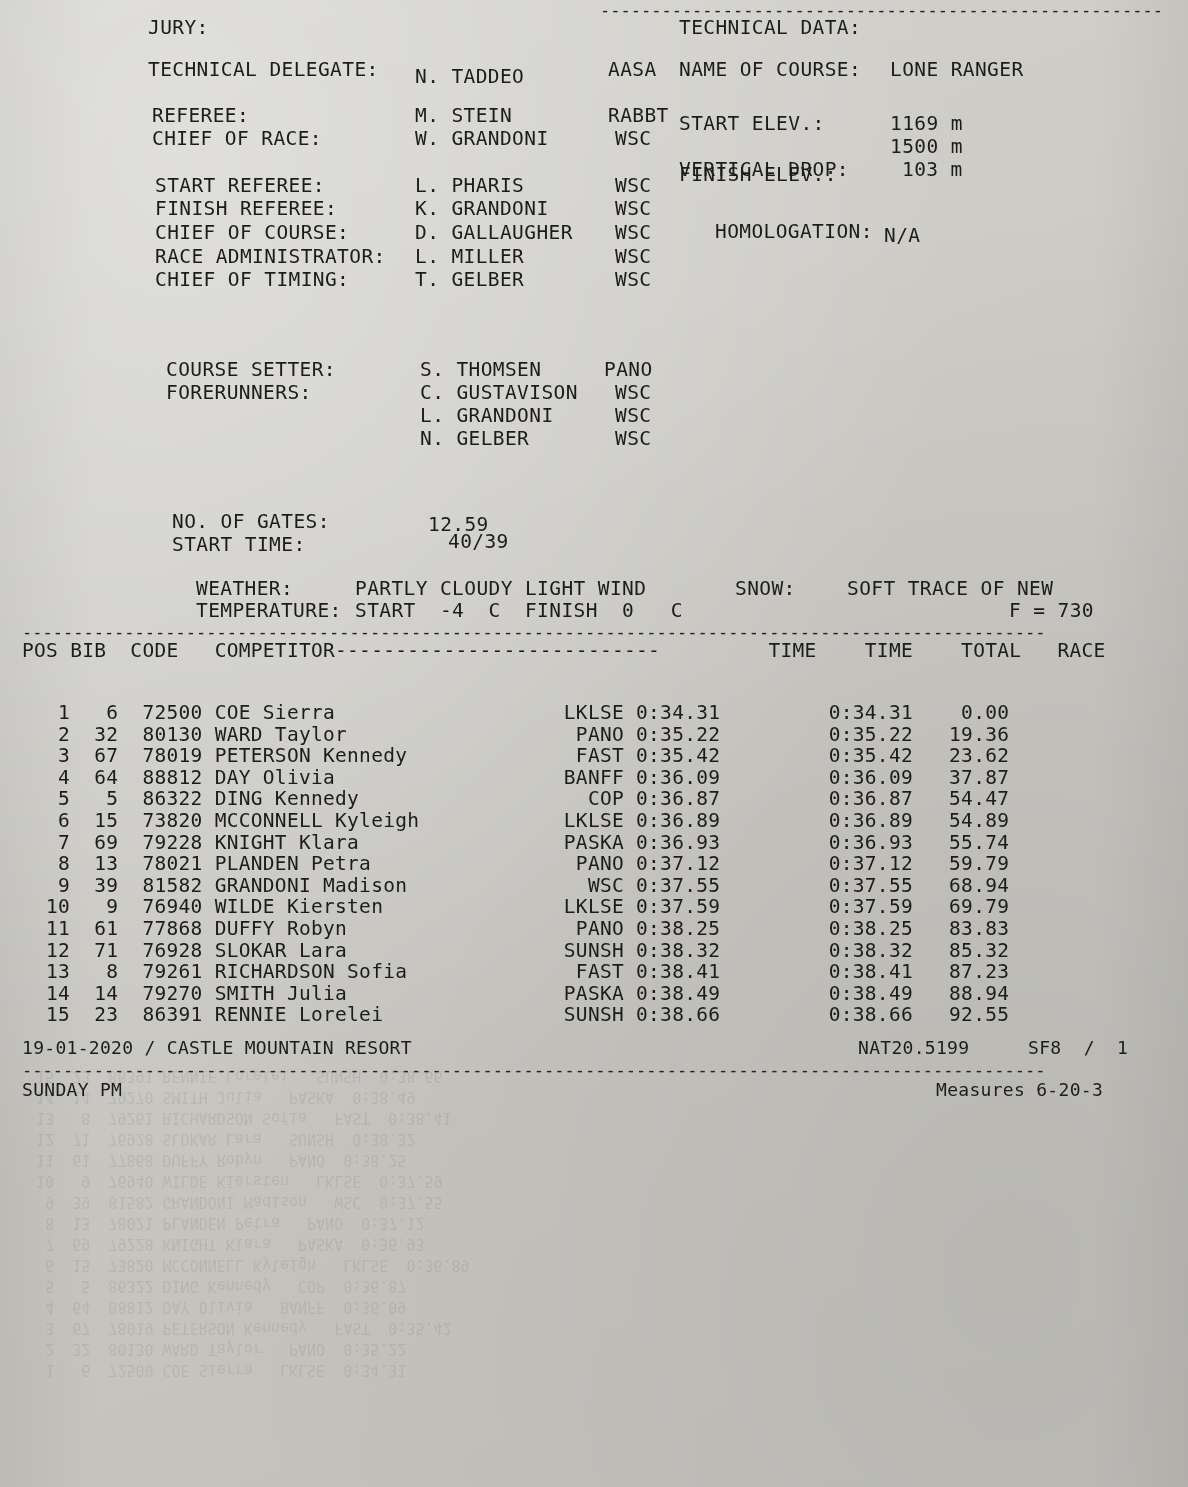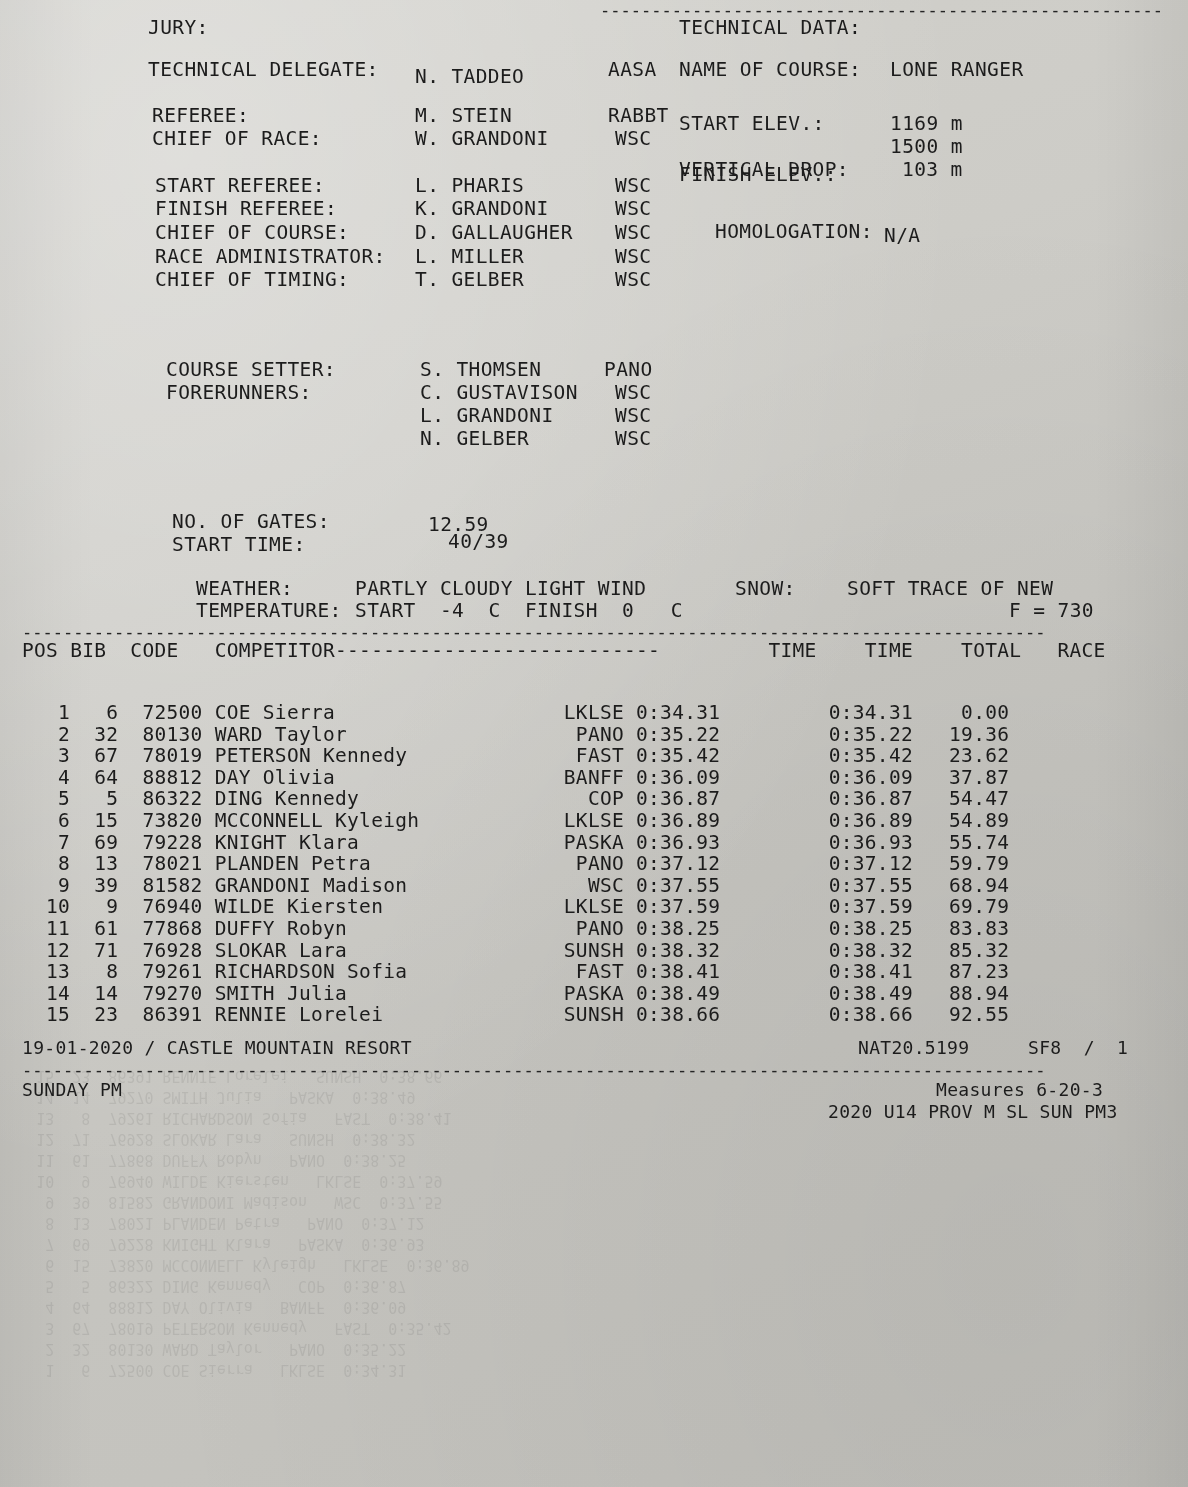--- a/index.html
+++ b/index.html
@@ -191,21 +191,20 @@
     </div>
 
   <div class="footer mono" style="left:22px; top:1036px;">19-01-2020 / CASTLE MOUNTAIN RESORT</div>
   <div class="footer mono" style="left:858px; top:1036px;">NAT20.5199</div>
   <div class="footer mono" style="left:1028px; top:1036px;">SF8  /  1</div>
 
   <div class="sep mono" style="left:22px; top:1062px; width:1148px;">----------------------------------------------------------------------------------------------------</div>
 
   <div class="footer mono" style="left:22px; top:1078px;">SUNDAY PM</div>
   <div class="footer mono" style="left:936px; top:1078px;">Measures 6-20-3</div>
-  <div class="footer mono" style="left:828px; top:1100px;">2020 U14 PROV M SL SUN PM3</div>
 
   <div class="bleed" id="bleed">     1   6  72500 COE Sierra   LKLSE  0:34.31
      2  32  80130 WARD Taylor   PANO  0:35.22
      3  67  78019 PETERSON Kennedy   FAST  0:35.42
      4  64  88812 DAY Olivia   BANFF  0:36.09
      5   5  86322 DING Kennedy   COP  0:36.87
      6  15  73820 MCCONNELL Kyleigh   LKLSE  0:36.89
      7  69  79228 KNIGHT Klara   PASKA  0:36.93
      8  13  78021 PLANDEN Petra   PANO  0:37.12
      9  39  81582 GRANDONI Madison   WSC  0:37.55

